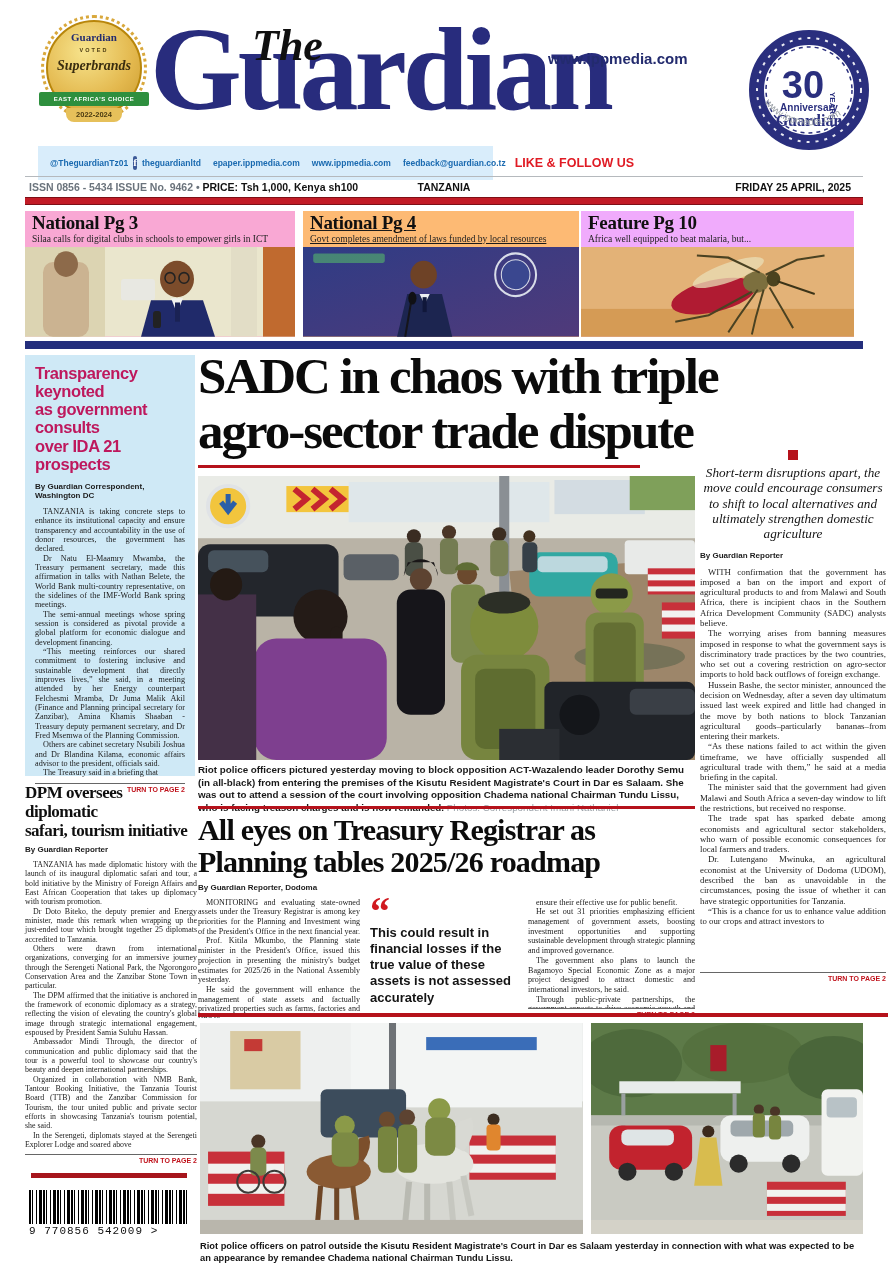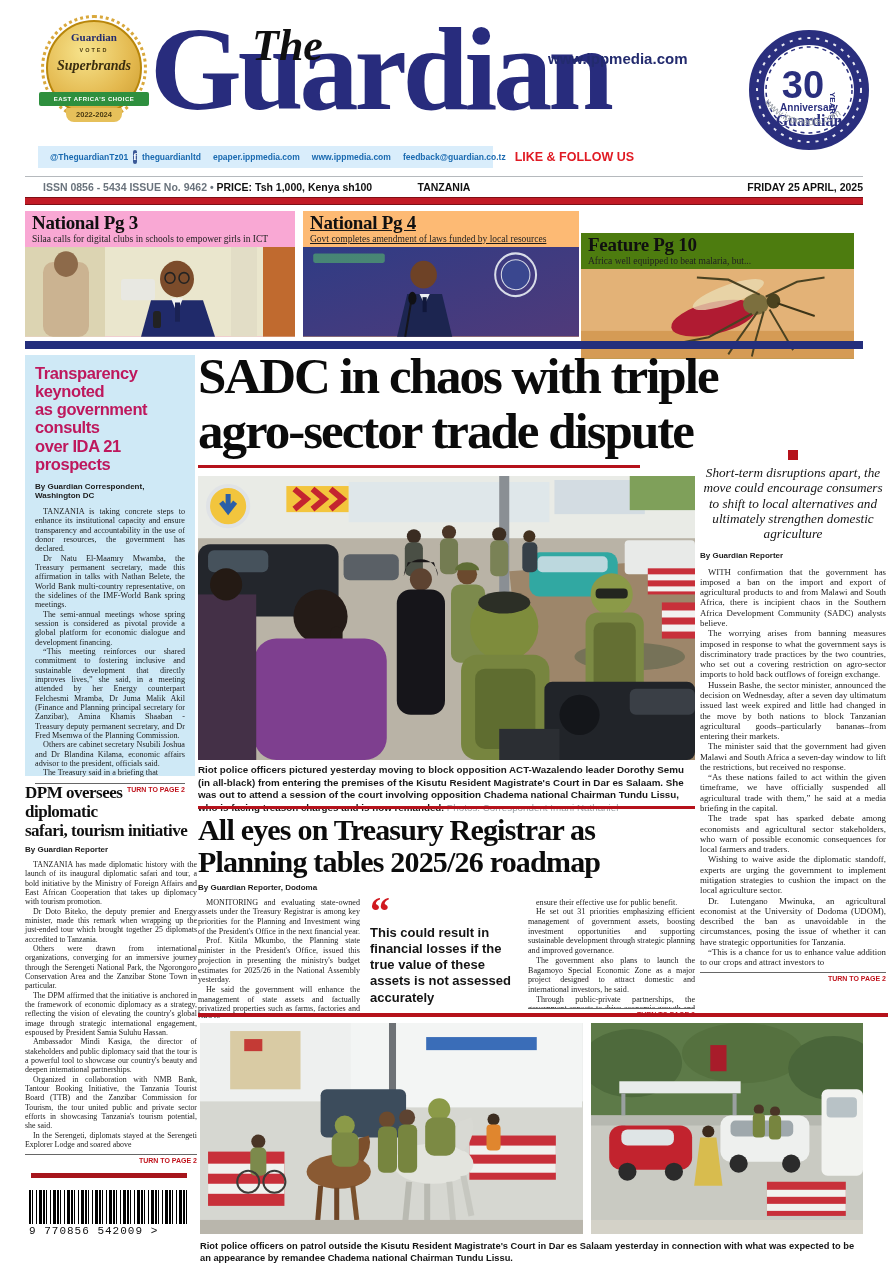--- a/index.html
+++ b/index.html
@@ -18,48 +18,48 @@
   .sb-ribbon{position:absolute;left:-3px;top:72px;width:110px;height:14px;background:#2e8f3e;
     color:#fff;font:bold 6px "Liberation Sans",sans-serif;line-height:14px;text-align:center;
     border-radius:2px;letter-spacing:.5px;}
   .sb-years{position:absolute;left:24px;top:88px;width:56px;background:#e6c05a;border-radius:0 0 8px 8px;
     font:bold 7.5px "Liberation Sans",sans-serif;color:#4a3a10;text-align:center;padding:2px 0 3px;}
   .the-word{position:absolute;left:252px;top:20px;font:bold italic 44px "Liberation Serif",serif;color:#101010;}
   .guardian-logo{position:absolute;left:150px;top:8px;font:bold 118px "Liberation Serif",serif;
     color:#282c7d;letter-spacing:-4px;line-height:1.05;}
   .site-url{position:absolute;left:548px;top:50px;font:bold 15px "Liberation Sans",sans-serif;color:#232b6e;}
   .anniv{position:absolute;left:733px;top:14px;width:152px;height:152px;}
-  .socialbar{position:absolute;left:38px;top:146px;width:455px;height:22px;background:#d9edfb;
+  .socialbar{position:absolute;left:38px;top:146px;width:455px;height:34px;background:#d9edfb;
     display:flex;align-items:center;gap:5px;padding:0 7px;box-sizing:border-box;
     font-family:"Liberation Sans",sans-serif;}
   .soc-handle{font:bold 8.5px "Liberation Sans",sans-serif;color:#1a6ab0;}
   .fb-icon{width:14px;height:14px;background:#3b5998;border-radius:3px;color:#fff;
     font:bold 11px "Liberation Serif",serif;text-align:center;line-height:13px;}
   .bullet{display:inline-block;width:4px;height:4px;background:#d01b20;margin-right:2px;vertical-align:middle;}
   .soc-cta{font:bold 12.5px "Liberation Sans",sans-serif;color:#e01b24;margin-left:4px;white-space:nowrap;}
   .mast-divider{position:absolute;left:25px;top:176px;width:838px;height:1px;background:#b5b9bd;}
   .infobar{position:absolute;left:25px;top:181px;width:838px;height:15px;
     font-family:"Liberation Sans",sans-serif;font-size:10.5px;}
-  .info-left{position:absolute;left:18px;top:0;}
+  .info-left{position:absolute;left:4px;top:0;}
   .info-issn{color:#6a737c;font-weight:bold;}
   .info-price{color:#111;font-weight:bold;}
   .info-country{position:absolute;left:50%;transform:translateX(-50%);top:0;font-weight:bold;color:#111;}
-  .info-date{position:absolute;right:0;top:0;font-weight:bold;color:#111;}
+  .info-date{position:absolute;right:12px;top:0;font-weight:bold;color:#111;}
   .red-rule-top{position:absolute;left:25px;top:197px;width:838px;height:8px;background:#c21b26;
     border-top:1px solid #7e0f16;border-bottom:1px solid #7e0f16;box-sizing:border-box;}
   
   .teaser{position:absolute;top:211px;height:126px;display:flex;flex-direction:column;overflow:hidden;}
   .teaser-head{padding:2px 7px 3px;}
   .teaser-section{font:bold 19px "Liberation Serif",serif;color:#101010;letter-spacing:-0.3px;line-height:1.05;}
   .teaser-title{font:9.5px "Liberation Serif",serif;color:#222;margin-top:1px;line-height:1.1;}
   .teaser-photo{flex:1;}
   .teaser-photo svg{display:block;width:100%;height:100%;}
   .t1{left:25px;width:270px;background:#f9a8d4;}
   .t2{left:303px;width:276px;background:#fdba74;text-decoration:underline;}
-  .t3{left:581px;width:273px;background:#4d7c0f;margin-top:22px;}
+  .t3{left:581px;width:273px;background:#f0abfc;}
   .blue-rule{position:absolute;left:25px;top:341px;width:838px;height:8px;background:#242e7c;}
   
   .lead-box{position:absolute;left:25px;top:355px;width:170px;height:421px;background:#cfe9f6;
     padding:9px 10px;box-sizing:border-box;}
   .lead-title div{font:bold 16.5px "Liberation Sans",sans-serif;color:#be185d;line-height:1.1;letter-spacing:-0.4px;}
   .byline{font:bold 8px "Liberation Sans",sans-serif;color:#1c1c1c;}
   .lead-box .byline{margin-top:9px;}
   .body-text p{margin:0;text-align:justify;text-indent:8px;}
   .lead-body{margin-top:7px;font-size:8.2px;line-height:1.14;max-height:300px;overflow:hidden;}
   .turn{border-top:1px solid #666;padding-top:2px;margin-top:5px;
@@ -345,24 +345,23 @@
   </div>
 
   <div class="right-col">
     <div class="sf-marker"></div>
     <div class="standfirst">Short-term disruptions apart, the move could encourage consumers to shift to local alternatives and ultimately strengthen domestic agriculture</div>
     <div class="byline">By Guardian Reporter</div>
     <div class="body-text main-body">
       <p>WITH confirmation that the government has imposed a ban on the import and export of agricultural products to and from Malawi and South Africa, there is incipient chaos in the Southern Africa Development Community (SADC) analysts believe.</p>
       <p>The worrying arises from banning measures imposed in response to what the government says is discriminatory trade practices by the two countries, who set out a covering restriction on agro-sector imports to hold back outflows of foreign exchange.</p>
       <p>Hussein Bashe, the sector minister, announced the decision on Wednesday, after a seven day ultimatum issued last week expired and little had changed in the move by both nations to block Tanzanian agricultural goods–particularly bananas–from entering their markets.</p>
+      <p>“As these nations failed to act within the given timeframe, we have officially suspended all agricultural trade with them,” he said at a media briefing in the capital.</p>
       <p>The minister said that the government had given Malawi and South Africa a seven-day window to lift the restrictions, but received no response.</p>
-      <p>“As these nations failed to act within the given timeframe, we have officially suspended all agricultural trade with them,” he said at a media briefing in the capital.</p>
       <p>The trade spat has sparked debate among economists and agricultural sector stakeholders, who warn of possible economic consequences for local farmers and traders.</p>
-      <p>Wishing to waive aside the diplomatic standoff, experts are urging the government to implement mitigation strategies to cushion the impact on the local agriculture sector.</p>
       <p>Dr. Lutengano Mwinuka, an agricultural economist at the University of Dodoma (UDOM), described the ban as unavoidable in the circumstances, posing the issue of whether it can have strategic opportunities for Tanzania.</p>
       <p>“This is a chance for us to enhance value addition to our crops and attract investors to</p>
     </div>
     <div class="turn">TURN TO PAGE 2</div>
   </div>
 
   <div class="treasury">
     <div class="t-rule"></div>
     <div class="t-headline">
       <div>All eyes on Treasury Registrar as</div>
@@ -395,21 +394,21 @@
     <div class="dpm-title">
       <div>DPM oversees diplomatic</div>
       <div>safari, tourism initiative</div>
     </div>
     <span class="byline">By Guardian Reporter</span>
     <div class="body-text dpm-body">
       <p>TANZANIA has made diplomatic history with the launch of its inaugural diplomatic safari and tour, a bold initiative by the Ministry of Foreign Affairs and East African Cooperation that takes up diplomacy with tourism promotion.</p>
       <p>Dr Doto Biteko, the deputy premier and Energy minister, made this remark when wrapping up the just-ended tour which brought together 25 diplomats accredited to Tanzania.</p>
       <p>Others were drawn from international organizations, converging for an immersive journey through the Serengeti National Park, the Ngorongoro Conservation Area and the Zanzibar Stone Town in particular.</p>
       <p>The DPM affirmed that the initiative is anchored in the framework of economic diplomacy as a strategy, reflecting the vision of elevating the country's global image through strategic international engagement, espoused by President Samia Suluhu Hassan.</p>
-      <p>Ambassador Mindi Kasiga, the director of stakeholders and public diplomacy said that the tour is a powerful tool to showcase our country's beauty and deepen international partnerships.</p>
+      <p>Ambassador Mindi Through, the director of communication and public diplomacy said that the tour is a powerful tool to showcase our country's beauty and deepen international partnerships.</p>
       <p>Organized in collaboration with NMB Bank, Tantour Booking Initiative, the Tanzania Tourist Board (TTB) and the Zanzibar Commission for Tourism, the tour united public and private sector efforts in showcasing Tanzania's tourism potential, she said.</p>
       <p>In the Serengeti, diplomats stayed at the Serengeti Explorer Lodge and soared above</p>
     </div>
     <div class="turn">TURN TO PAGE 2</div>
     <div class="dpm-rule"></div>
     <div class="barcode">
       <div class="bars"></div>
       <div class="bar-digits">
         <span>9 770856 542009</span>
         <span>&gt;</span>

